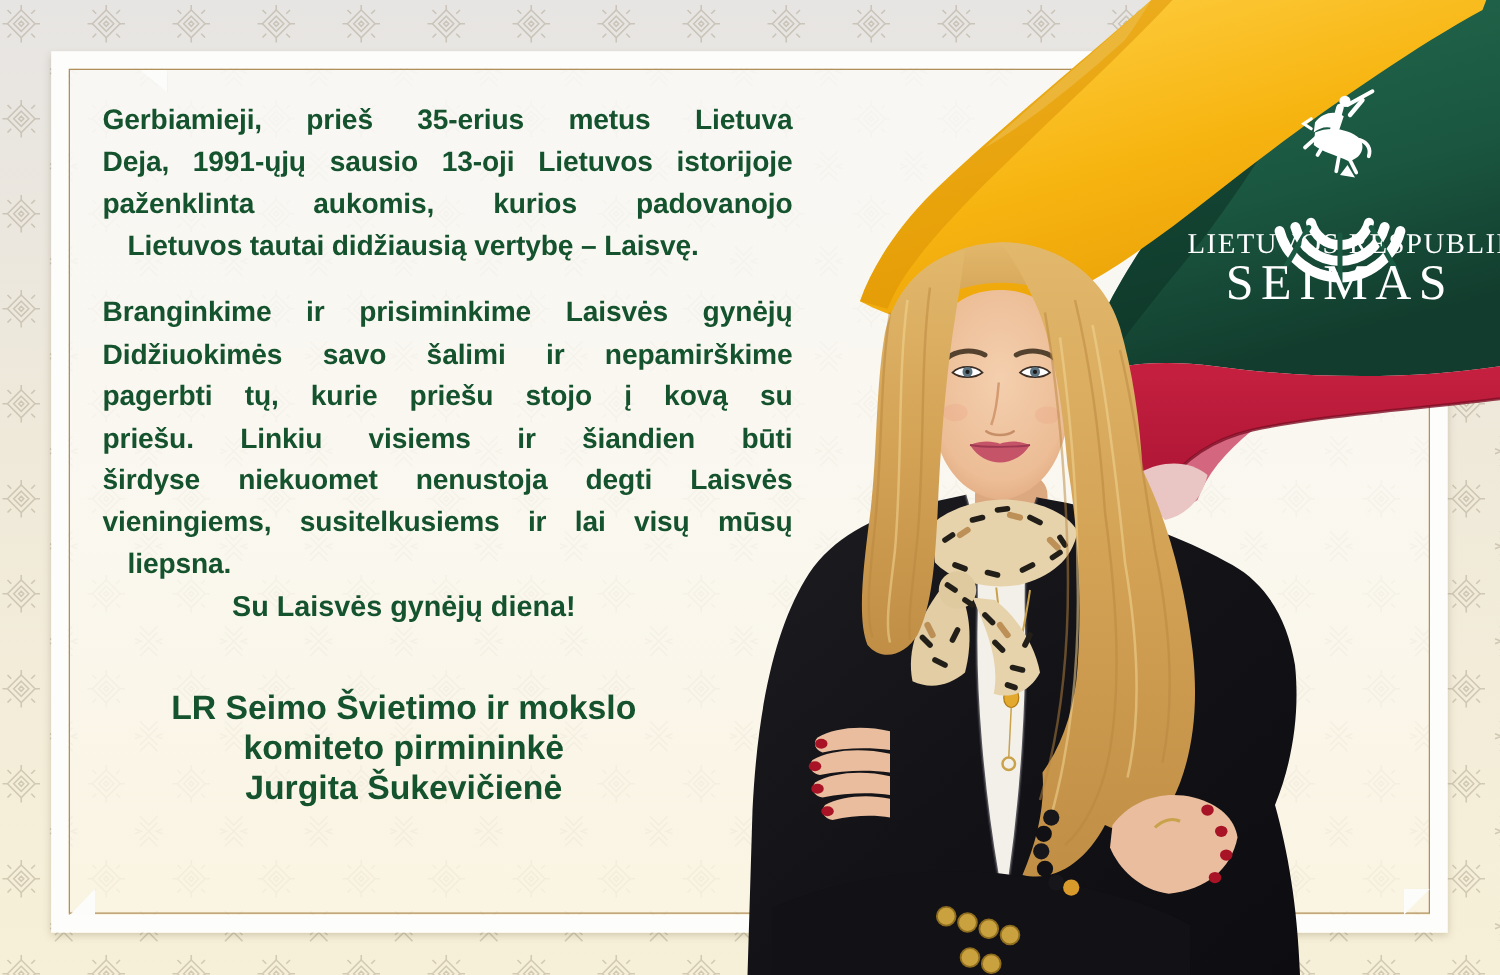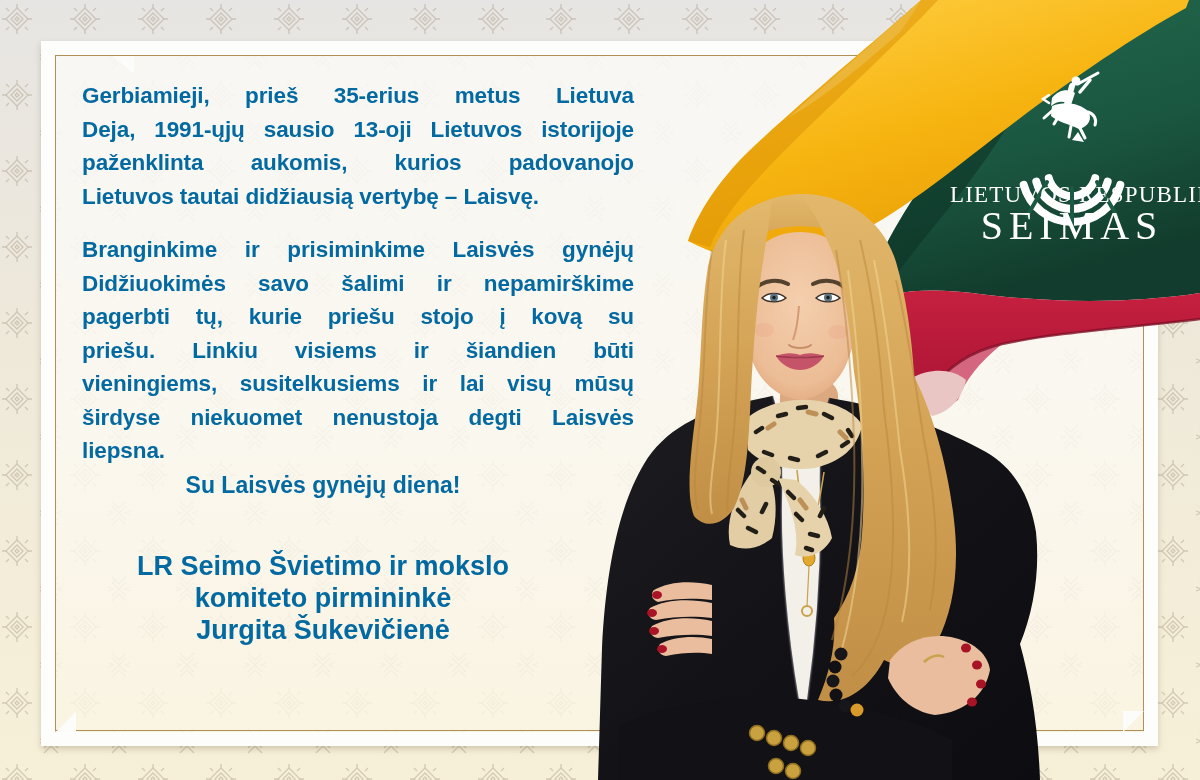--- a/index.html
+++ b/index.html
@@ -11,24 +11,24 @@
     background:linear-gradient(180deg,rgba(250,249,246,.90) 0%,rgba(252,250,243,.84) 55%,rgba(251,245,228,.80) 100%);}
   .frame-band{left:41px;top:41px;width:1117px;height:705px;box-sizing:border-box;
     border:14px solid #fdfdfc;box-shadow:0 3px 6px rgba(120,105,75,.30);}
   .frame-gold{left:55px;top:55px;width:1089px;height:676px;box-sizing:border-box;
     border:1.6px solid #b08f58;}
   .fold{background:#fcfcfa;filter:drop-shadow(1px 2px 2px rgba(110,100,80,.45));}
   .fold-tl{left:112px;top:56px;width:22px;height:18px;clip-path:polygon(0 0,100% 0,100% 100%);}
   .fold-bl{left:56px;top:711px;width:20px;height:21px;clip-path:polygon(0 100%,100% 100%,100% 0);}
   .fold-br{left:1123px;top:711px;width:21px;height:21px;clip-path:polygon(0 0,100% 0,0 100%);}
 
-  .textcol{left:82px;top:79px;width:552px;color:#0369a1;}
+  .textcol{left:82px;top:79px;width:552px;color:#14532d;}
   .jline{font-weight:700;font-size:22.5px;line-height:33.5px;letter-spacing:-.1px;
          text-align:justify;text-align-last:justify;white-space:normal;}
-  .jline.last{text-align:left;text-align-last:left;}
+  .jline.last{text-align:left;text-align-last:left;margin-left:20px;}
   .para-gap{height:20px;}
   .greeting{font-weight:700;font-size:23px;line-height:34px;text-align:center;
             padding-right:70px;}
   .signature{margin-top:48px;padding-right:70px;text-align:center;
              font-weight:700;font-size:27px;line-height:32px;}
 
   .logo-text{left:950px;top:184px;width:244px;text-align:center;color:#ffffff;
              font-family:"Liberation Serif",serif;}
   .logo-line1{font-size:23px;letter-spacing:1.2px;line-height:22px;white-space:nowrap;}
   .logo-line2{font-size:40px;letter-spacing:6px;line-height:34px;margin-top:3px;}
@@ -319,22 +319,22 @@
   <div class="abs textcol">
     <div class="jline">Gerbiamieji, prieš 35-erius metus Lietuva</div>
     <div class="jline">Deja, 1991-ųjų sausio 13-oji Lietuvos istorijoje</div>
     <div class="jline">paženklinta aukomis, kurios padovanojo</div>
     <div class="jline last">Lietuvos tautai didžiausią vertybę – Laisvę.</div>
     <div class="para-gap"></div>
     <div class="jline">Branginkime ir prisiminkime Laisvės gynėjų</div>
     <div class="jline">Didžiuokimės savo šalimi ir nepamirškime</div>
     <div class="jline">pagerbti tų, kurie priešu stojo į kovą su</div>
     <div class="jline">priešu. Linkiu visiems ir šiandien būti</div>
+    <div class="jline">širdyse niekuomet nenustoja degti Laisvės</div>
     <div class="jline">vieningiems, susitelkusiems ir lai visų mūsų</div>
-    <div class="jline">širdyse niekuomet nenustoja degti Laisvės</div>
     <div class="jline last">liepsna.</div>
     <div class="greeting">Su Laisvės gynėjų diena!</div>
     <div class="signature">
       <div>LR Seimo Švietimo ir mokslo komiteto pirmininkė</div>
       <div>Jurgita Šukevičienė</div>
     </div>
   </div>
 
 </div>
 

